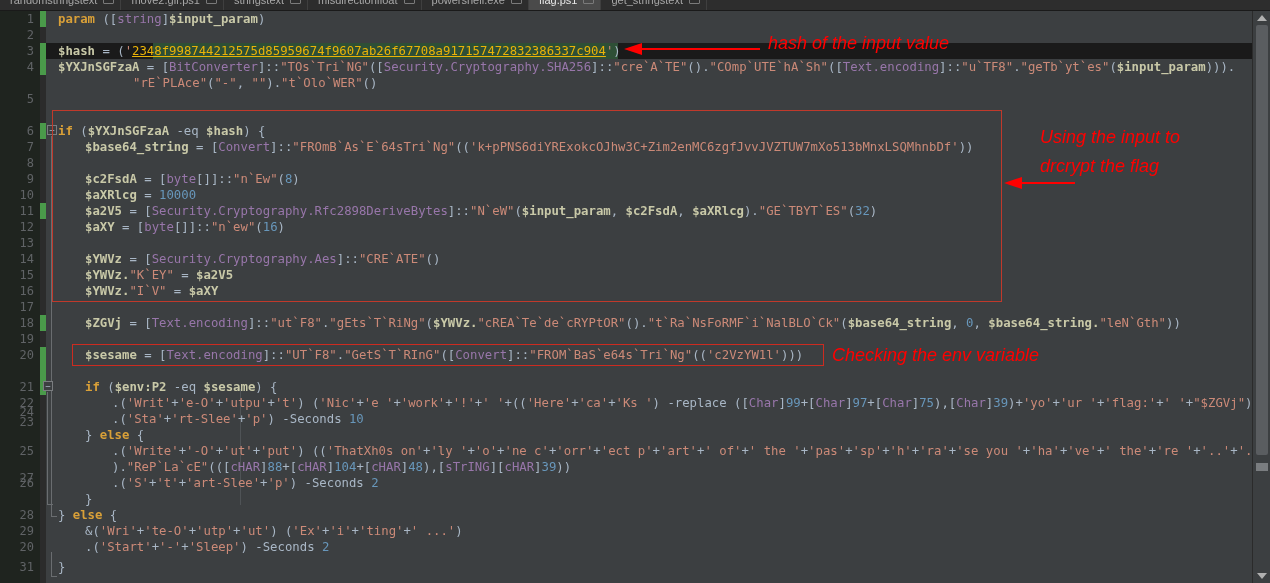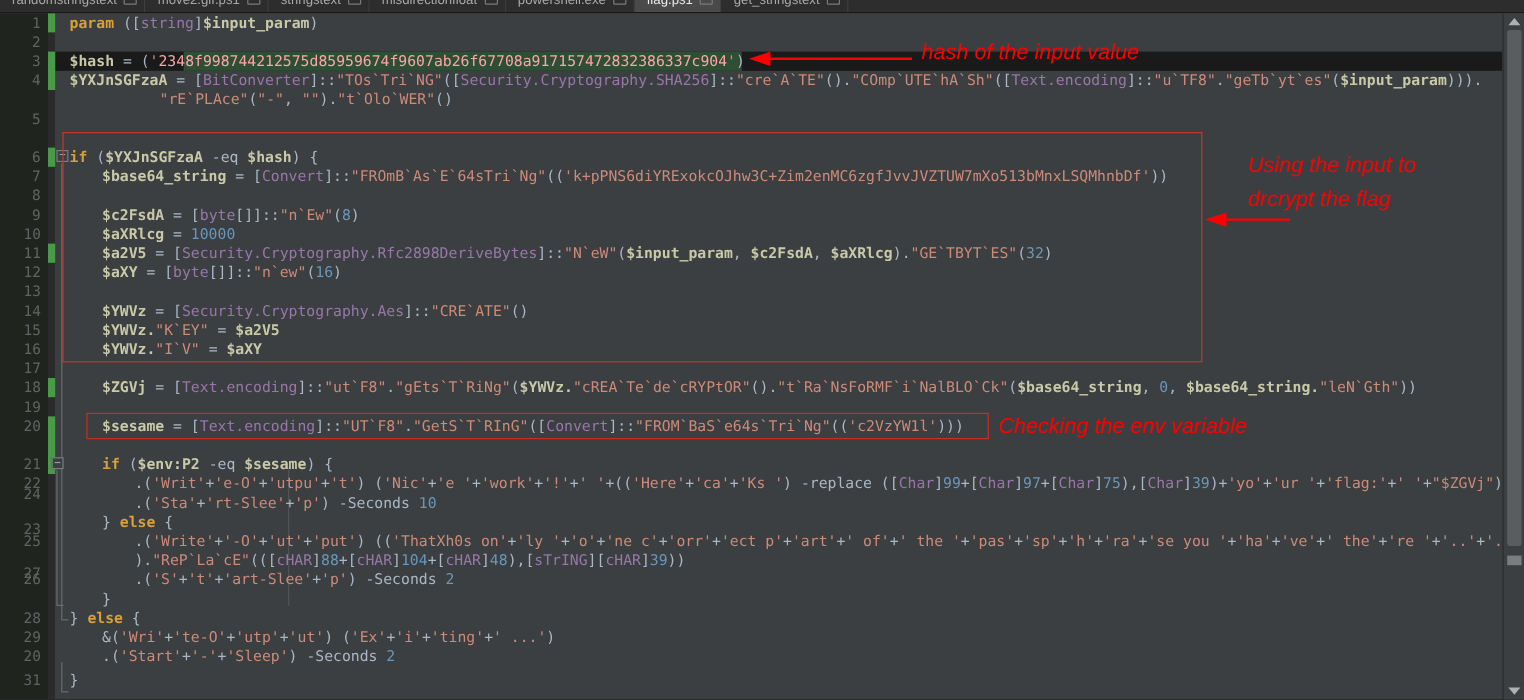--- a/index.html
+++ b/index.html
@@ -103,21 +103,21 @@
   }
 
   
   .var  { color: #c9c9a8; font-weight: bold; }
   .kw   { color: #d9a038; font-weight: bold; }
   .type { color: #9876aa; }
   .str  { color: #cc8a78; }
   .num  { color: #6897bb; }
   .op   { color: #a9b7c6; }
   .plain{ color: #a9b7c6; text-align: right; }
-  .sel  { color: #fca5a5; }
+  .sel  { color: #eab308; text-decoration: underline; }
   .par  { color: #a9b7c6; }
   .meth { color: #cc8a78; }
 
   
   .fold {
     position: absolute; left: 47px;
     width: 10px; height: 10px;
     border: 1px solid #7a7d80;
     color: #a9b7c6; font-size: 9px; line-height: 8px;
     text-align: center;
@@ -262,21 +262,21 @@
   <div class="ln" style="top:224px">13</div>
   <div class="ln" style="top:240px">14</div>
   <div class="ln" style="top:256px">15</div>
   <div class="ln" style="top:272px">16</div>
   <div class="ln" style="top:288px">17</div>
   <div class="ln" style="top:304px">18</div>
   <div class="ln" style="top:320px">19</div>
   <div class="ln" style="top:336px">20</div>
   <div class="ln" style="top:368px">21</div>
   <div class="ln" style="top:384px">22</div>
-  <div class="ln" style="top:422px">23</div>
+  <div class="ln" style="top:403px">23</div>
   <div class="ln" style="top:393px">24</div>
   <div class="ln" style="top:432px">25</div>
   <div class="ln" style="top:464px">26</div>
   <div class="ln" style="top:459px">27</div>
   <div class="ln" style="top:496px">28</div>
   <div class="ln" style="top:512px">29</div>
   <div class="ln" style="top:528px">20</div>
   <div class="ln" style="top:548px">31</div>
 
   <div class="cl" style="left:58px;top:0px"><span class="kw">param</span> <span class="par">([</span><span class="type">string</span><span class="par">]</span><span class="var">$input_param</span><span class="par">)</span></div>

